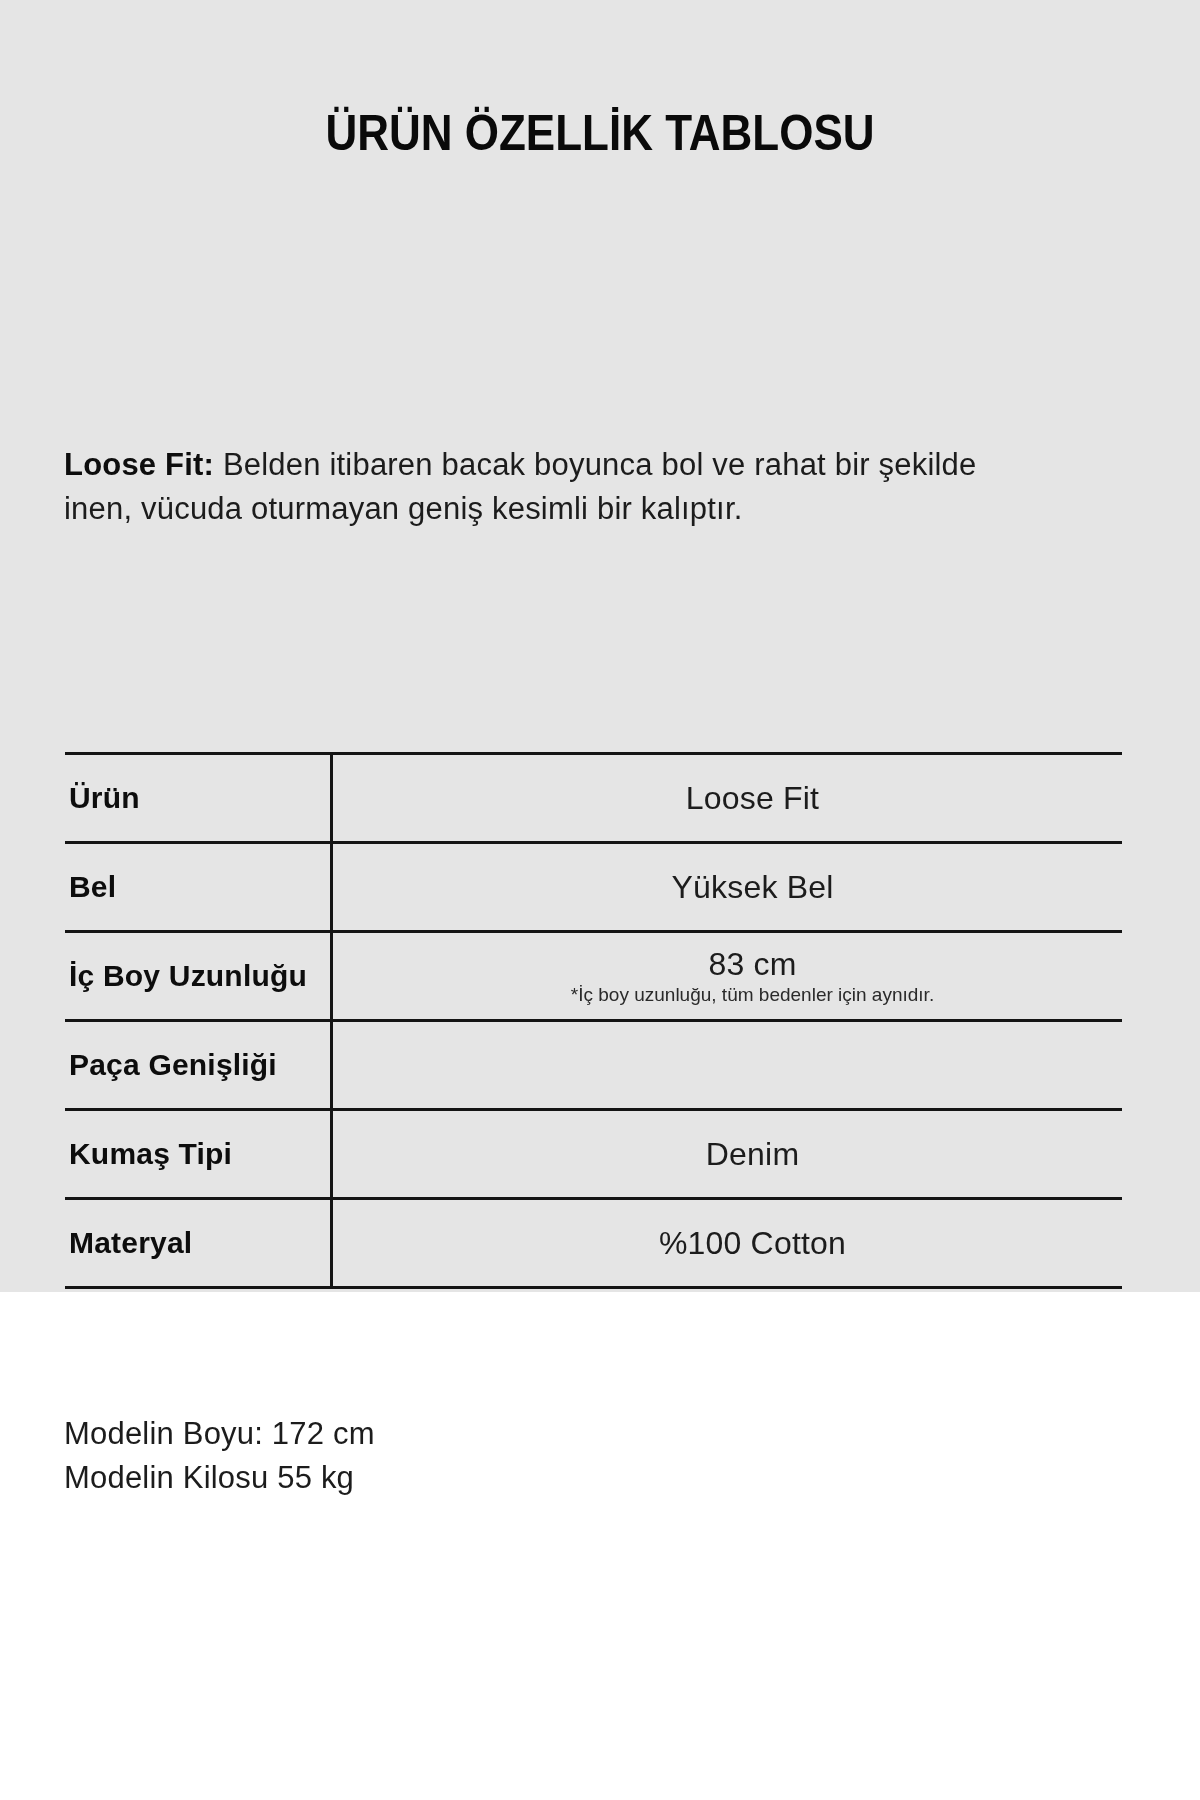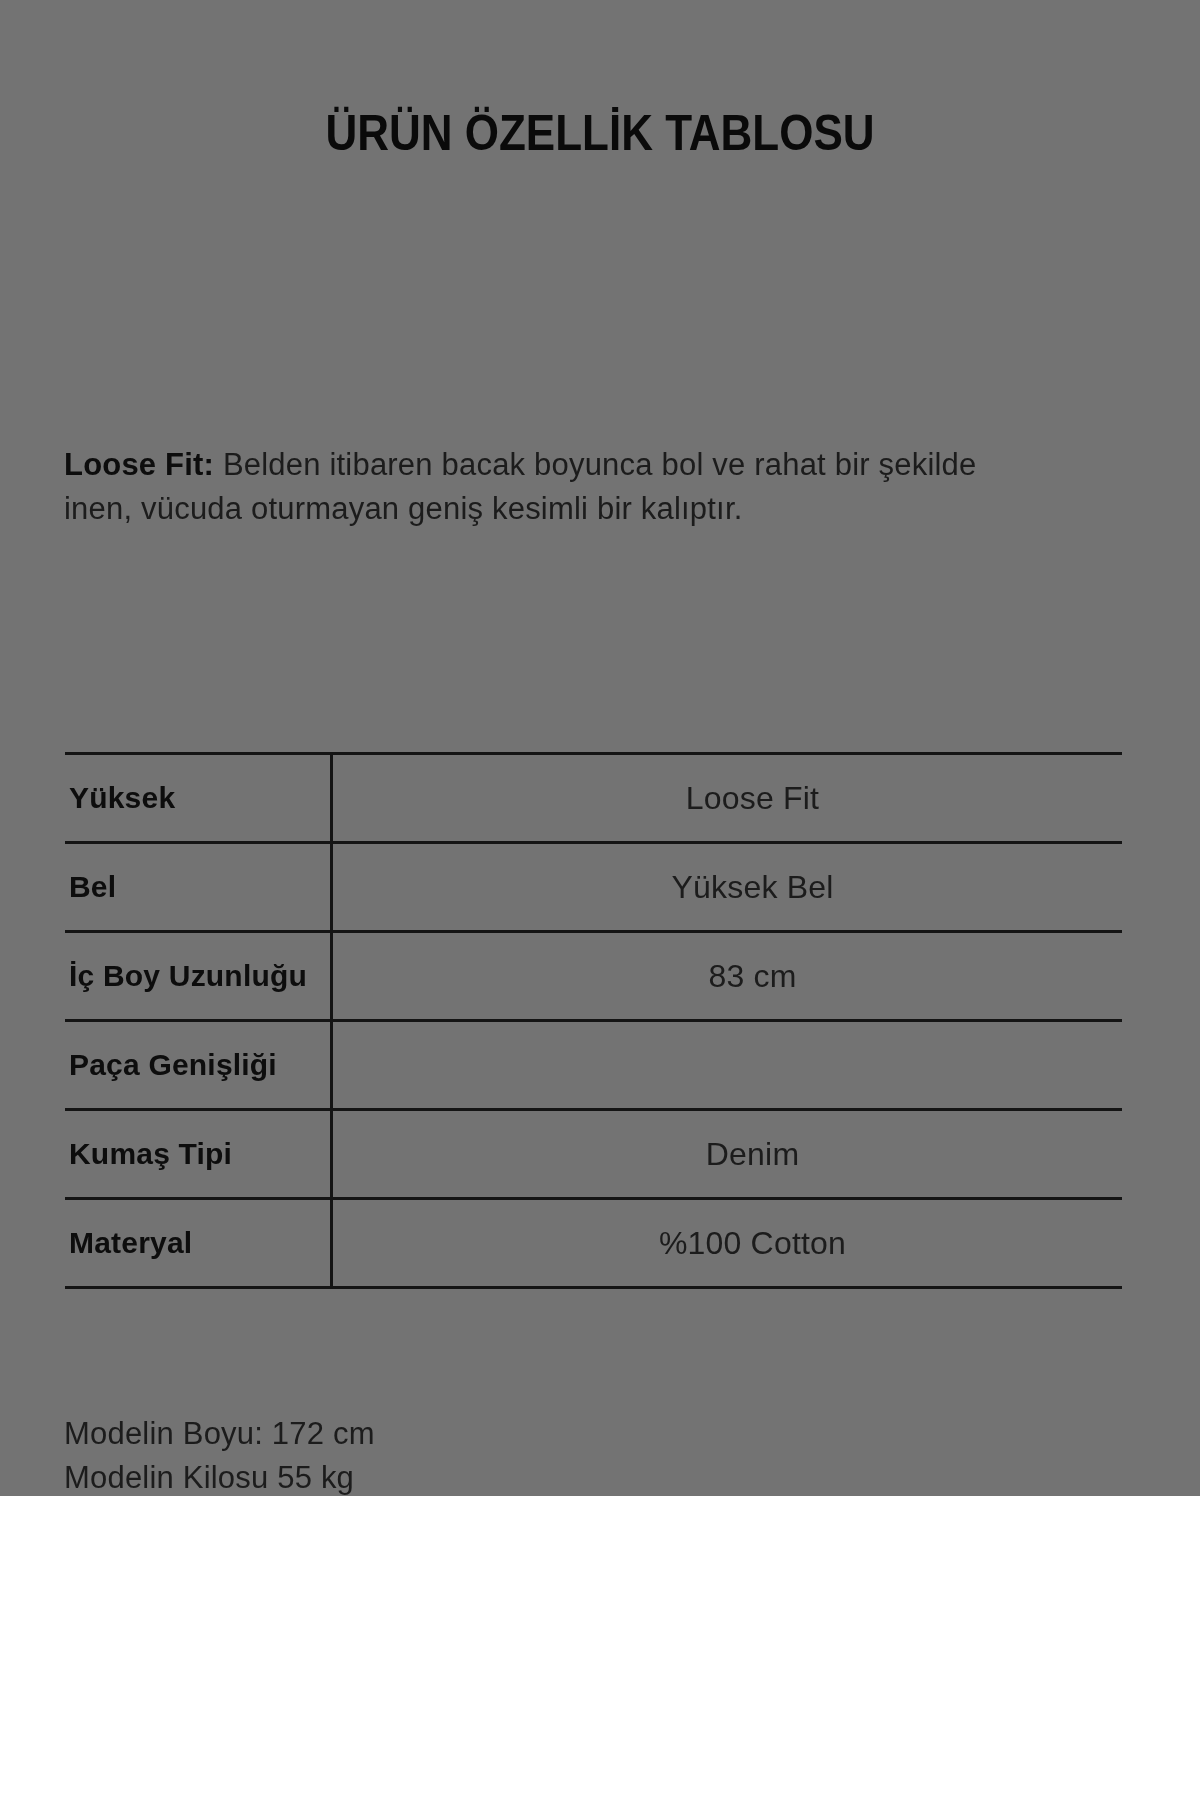--- a/index.html
+++ b/index.html
@@ -8,22 +8,22 @@
     width: 1200px;
     height: 1800px;
     position: relative;
     font-family: "Liberation Sans", sans-serif;
     color: #161616;
     overflow: hidden;
   }
   .page {
     position: relative;
     width: 1200px;
-    height: 1496px;
-    background: #737373;
+    height: 1292px;
+    background: #e5e5e5;
     text-decoration: underline;
   }
 
   
   .title {
     position: absolute;
     top: 104px;
     left: 0;
     width: 1200px;
     text-align: center;
@@ -119,39 +119,40 @@
 
   <div class="title">ÜRÜN ÖZELLİK TABLOSU</div>
 
   <div class="description">
     <span class="desc-label">Loose Fit:</span><span> Belden itibaren bacak boyunca bol ve rahat bir şekilde inen, vücuda oturmayan geniş kesimli bir kalıptır.</span>
   </div>
 
   <div class="spec-table">
 
     <div class="trow">
-      <div class="tlabel">Yüksek</div>
+      <div class="tlabel">Ürün</div>
       <div class="tvalue">
         <div class="tvalue-main">Loose Fit</div>
 
       </div>
     </div>
 
     <div class="trow">
       <div class="tlabel">Bel</div>
       <div class="tvalue">
         <div class="tvalue-main">Yüksek Bel</div>
 
       </div>
     </div>
 
     <div class="trow">
       <div class="tlabel">İç Boy Uzunluğu</div>
       <div class="tvalue">
         <div class="tvalue-main">83 cm</div>
+        <div class="tnote">*İç boy uzunluğu, tüm bedenler için aynıdır.</div>
       </div>
     </div>
 
     <div class="trow">
       <div class="tlabel">Paça Genişliği</div>
     </div>
 
     <div class="trow">
       <div class="tlabel">Kumaş Tipi</div>
       <div class="tvalue">

